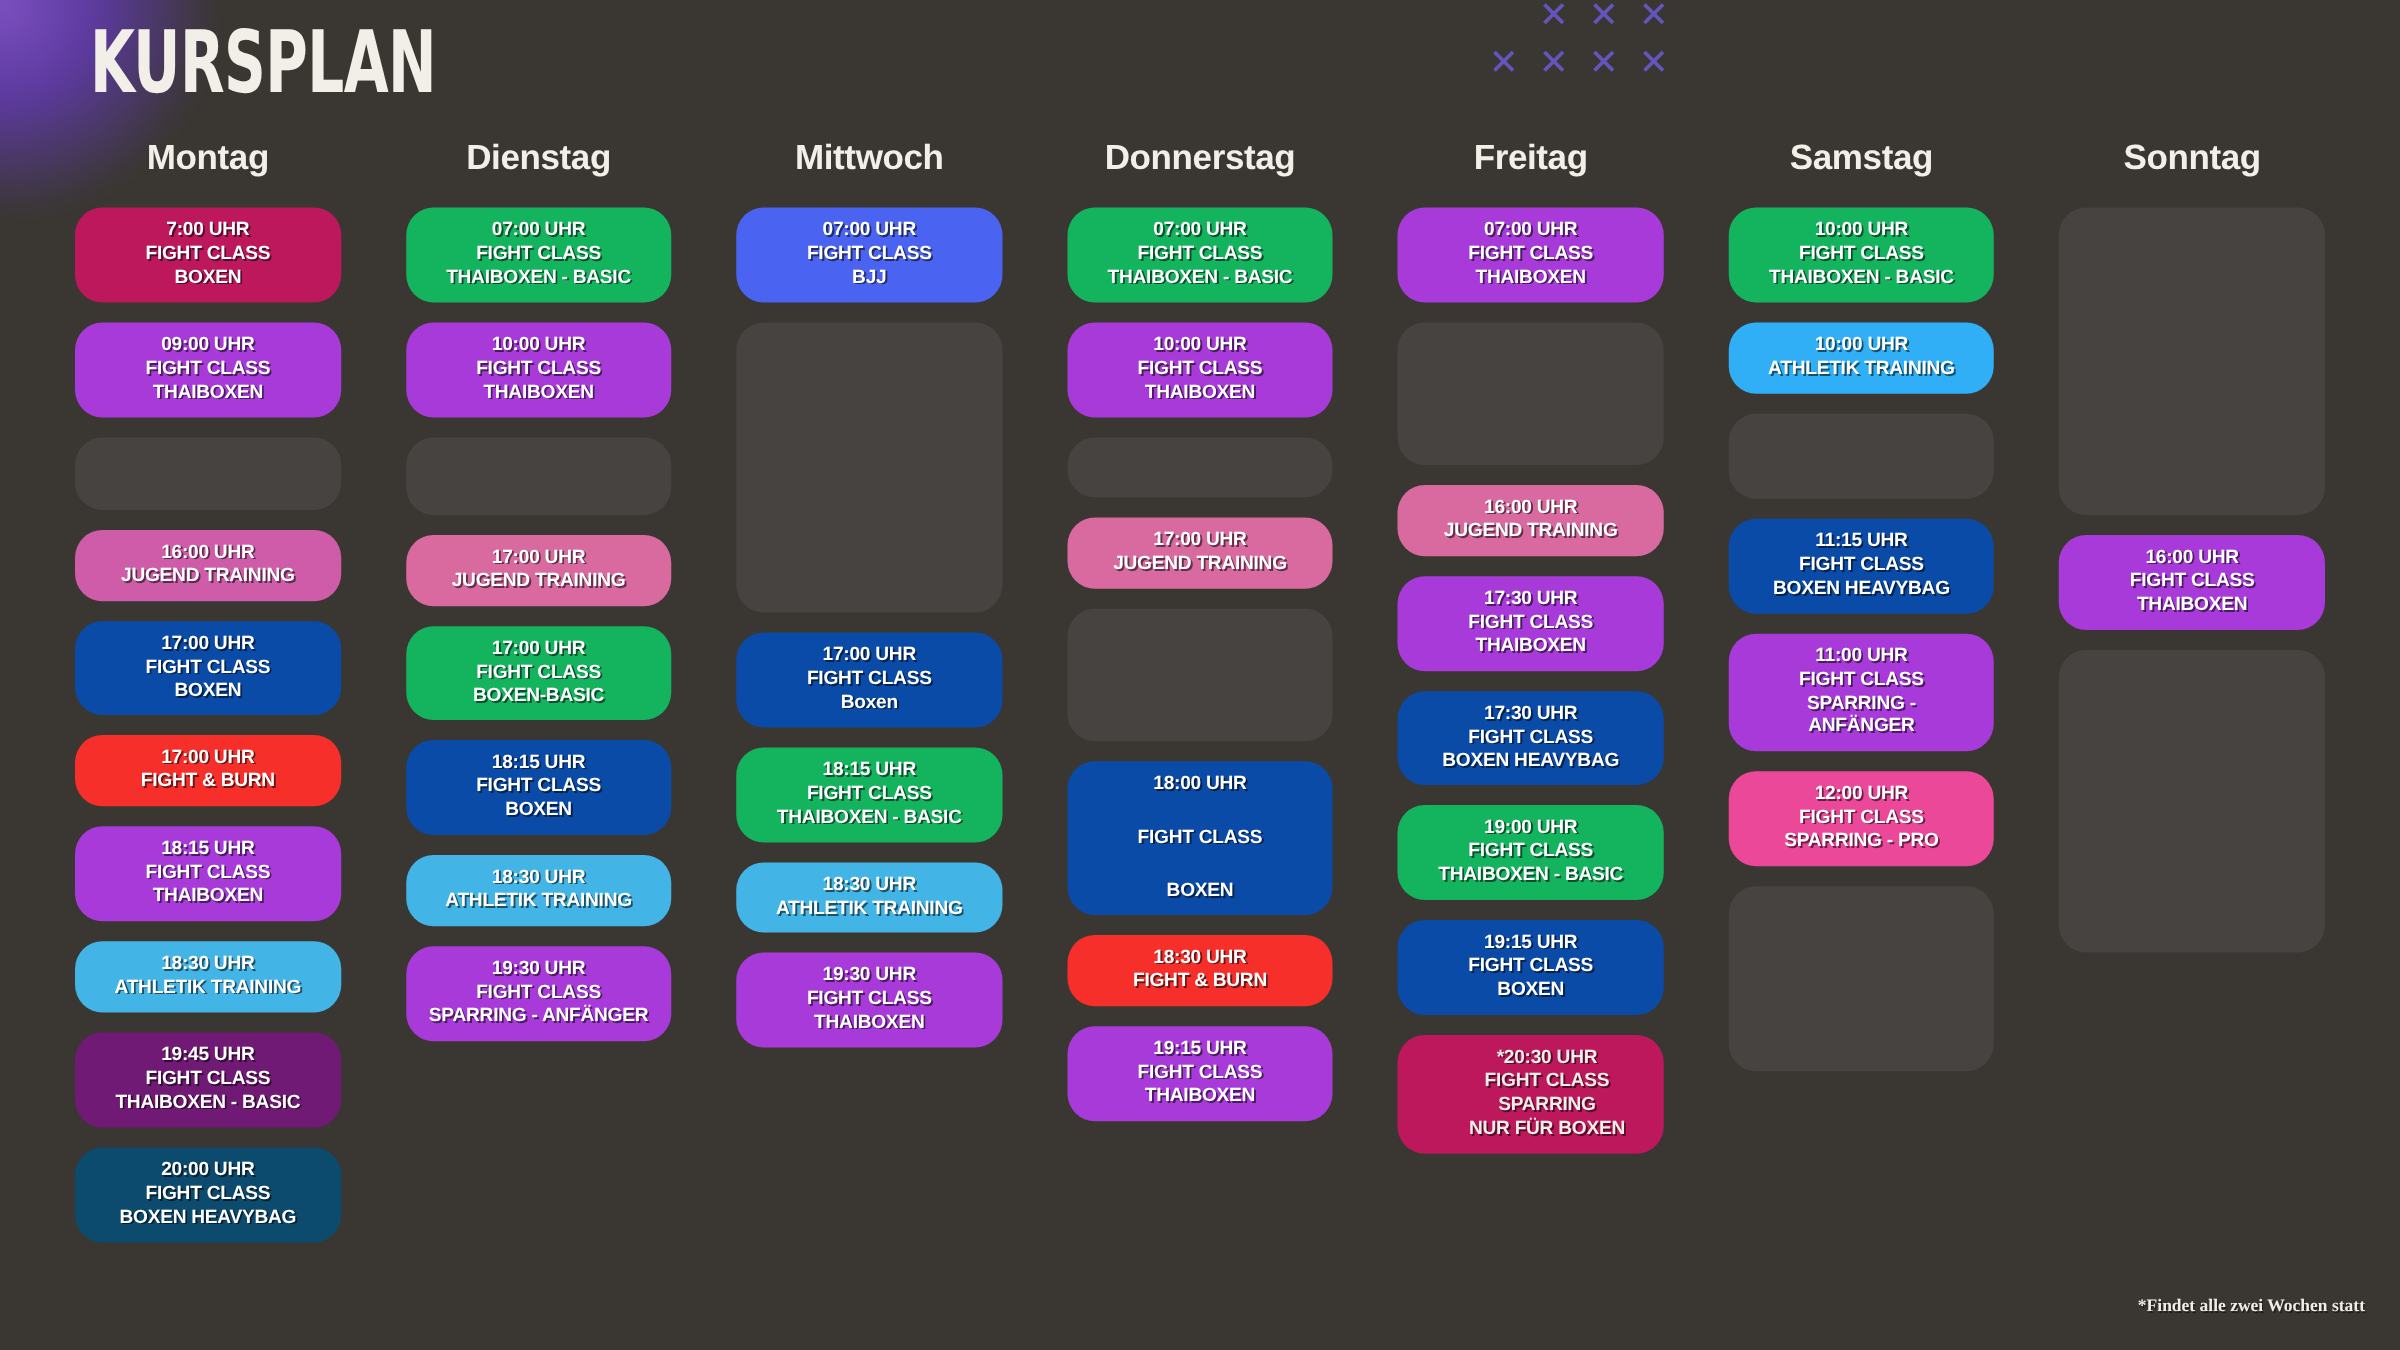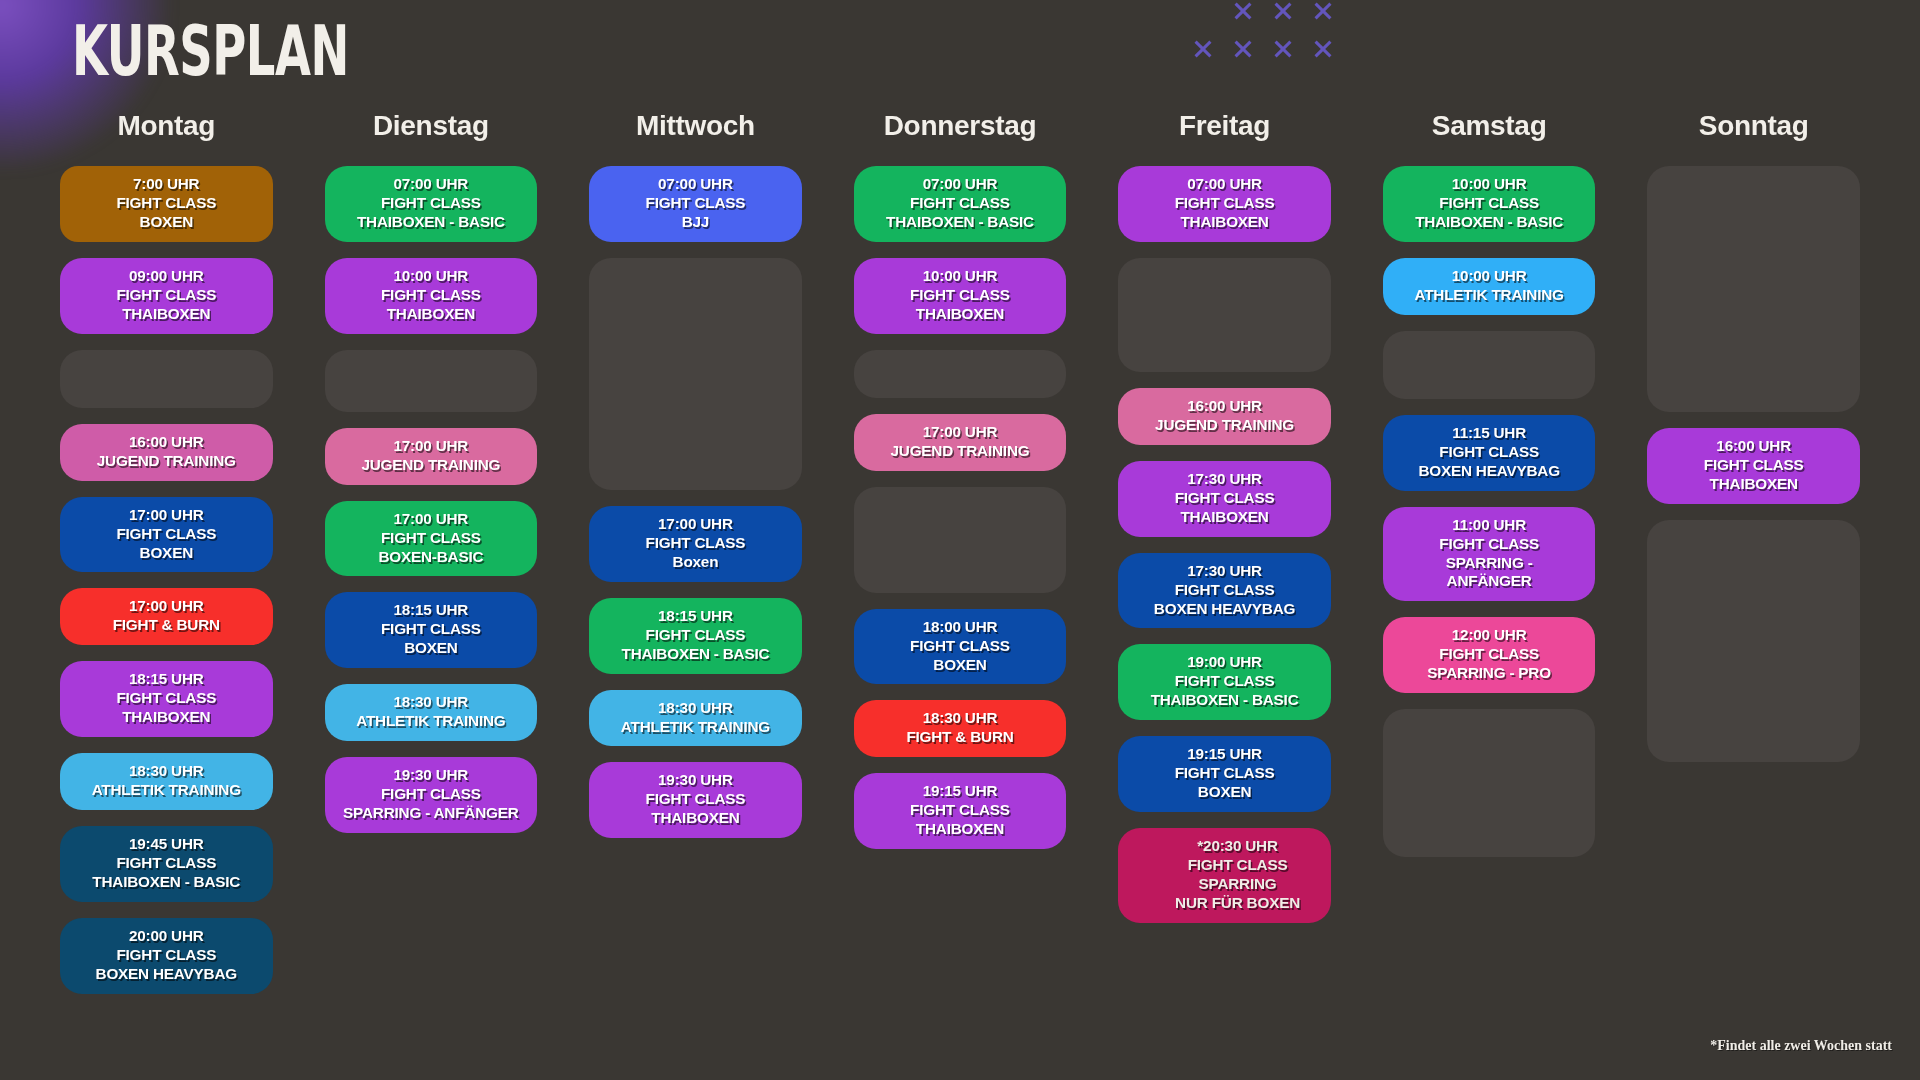--- a/index.html
+++ b/index.html
@@ -106,21 +106,21 @@
       <div class="xmark"></div>
       <div class="xmark"></div>
     </div>
 
   <div class="page-title">KURSPLAN</div>
 
 
   <div class="grid" id="grid">
       <div class="daycol">
         <div class="dayname">Montag</div>
-        <div class="card" style="background: #a16207; border-radius: 18px;">
+        <div class="card" style="background: #be185d;">
           <span class="ln">7:00 UHR</span>
           <span class="ln">FIGHT CLASS</span>
           <span class="ln">BOXEN</span>
         </div>
         <div class="card" style="background: rgb(168, 58, 217);">
           <span class="ln">09:00 UHR</span>
           <span class="ln">FIGHT CLASS</span>
           <span class="ln">THAIBOXEN</span>
         </div>
         <div class="card empty" style="height: 58px; min-height: 0px;"></div>
@@ -139,21 +139,21 @@
         </div>
         <div class="card" style="background: rgb(168, 58, 217);">
           <span class="ln">18:15 UHR</span>
           <span class="ln">FIGHT CLASS</span>
           <span class="ln">THAIBOXEN</span>
         </div>
         <div class="card" style="background: rgb(66, 180, 230);">
           <span class="ln">18:30 UHR</span>
           <span class="ln">ATHLETIK TRAINING</span>
         </div>
-        <div class="card" style="background: #0c4a6e;">
+        <div class="card" style="background: #701a75;">
           <span class="ln">19:45 UHR</span>
           <span class="ln">FIGHT CLASS</span>
           <span class="ln">THAIBOXEN - BASIC</span>
         </div>
         <div class="card" style="background: #0c4a6e;">
           <span class="ln">20:00 UHR</span>
           <span class="ln">FIGHT CLASS</span>
           <span class="ln">BOXEN HEAVYBAG</span>
         </div>
       </div>
@@ -233,21 +233,21 @@
           <span class="ln">10:00 UHR</span>
           <span class="ln">FIGHT CLASS</span>
           <span class="ln">THAIBOXEN</span>
         </div>
         <div class="card empty" style="height: 48px; min-height: 0px;"></div>
         <div class="card" style="background: rgb(217, 106, 159);">
           <span class="ln">17:00 UHR</span>
           <span class="ln">JUGEND TRAINING</span>
         </div>
         <div class="card empty" style="height: 106px; min-height: 0px;"></div>
-        <div class="card" style="background: rgb(11, 75, 168);">
+        <div class="card" style="background: rgb(11, 75, 168); gap: 24px;">
           <span class="ln">18:00 UHR</span>
           <span class="ln">FIGHT CLASS</span>
           <span class="ln">BOXEN</span>
         </div>
         <div class="card" style="background: rgb(247, 47, 43);">
           <span class="ln">18:30 UHR</span>
           <span class="ln">FIGHT &amp; BURN</span>
         </div>
         <div class="card" style="background: rgb(168, 58, 217);">
           <span class="ln">19:15 UHR</span>

